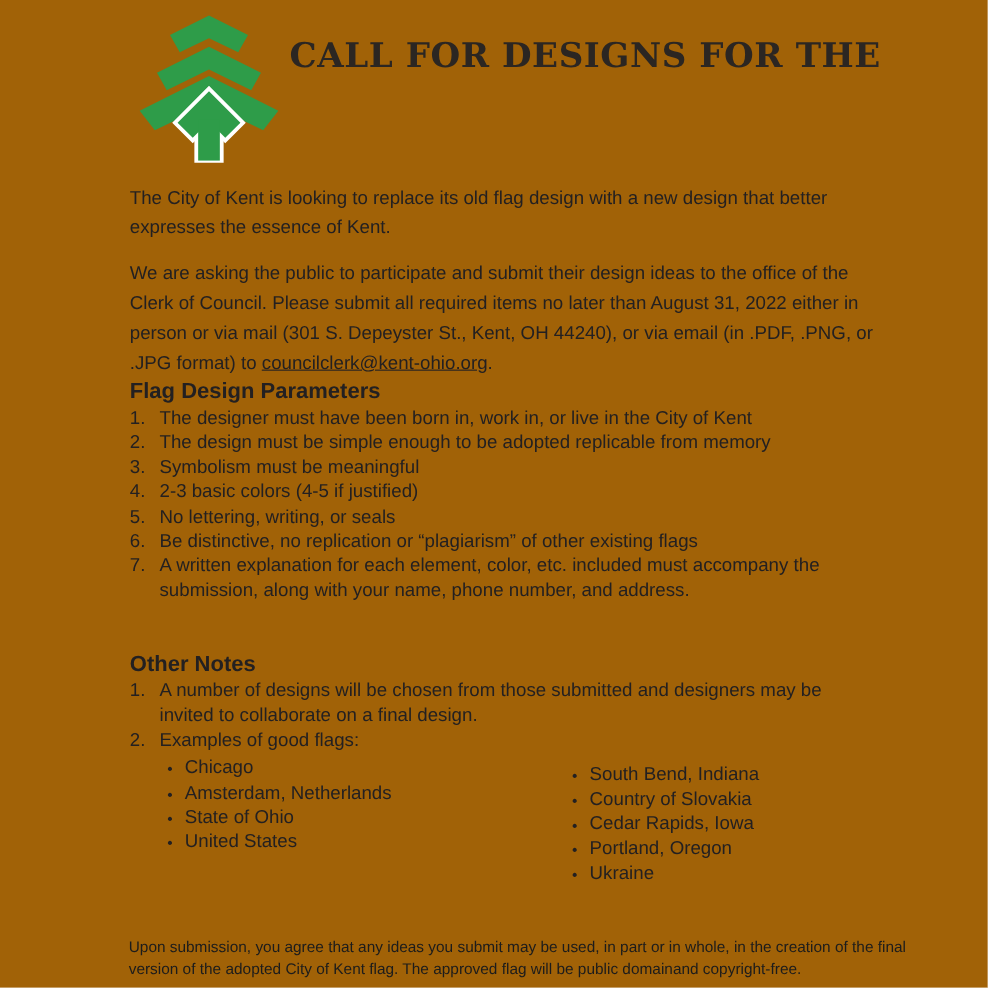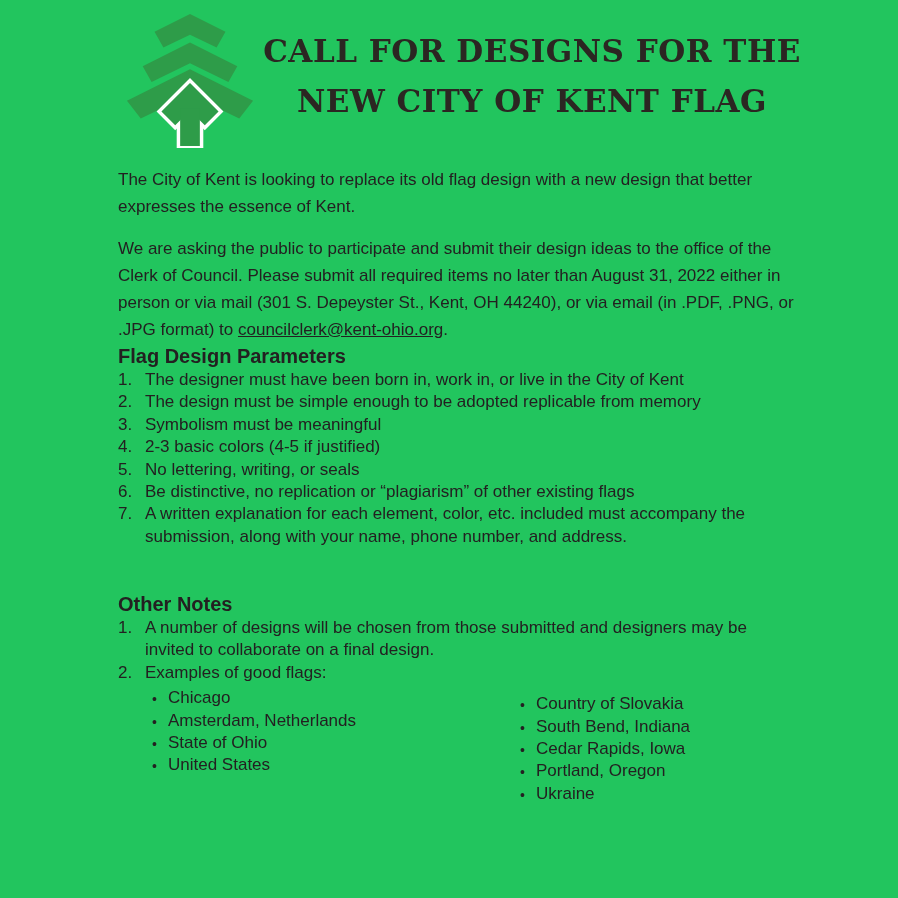--- a/index.html
+++ b/index.html
@@ -1,18 +1,18 @@
 <!DOCTYPE html>
 <html><head>
 <meta charset="utf-8">
 <style>
   * { margin:0; padding:0; box-sizing:border-box; }
   html,body { background:#ffffff; }
   .page {
-    position:relative; width:898px; height:898px; background:#22c55e;
+    position:relative; width:898px; height:898px; background:#a16207;
     font-family:"Liberation Sans", sans-serif; color:#232021; overflow:hidden;
   }
   
   .logo { position:absolute; left:124px; top:10px; width:132px; height:138px; }
   .title {
     position:absolute; left:248px; top:26px; width:568px;
     text-align:center; font-family:"DejaVu Serif", serif; font-weight:bold;
     font-size:31px; line-height:50px; color:#2b2622; letter-spacing:0.5px;
   }
   .title .ln { white-space:nowrap; }
@@ -59,21 +59,20 @@
         <path d="M67,74 L96,103 L82,117 L67,102 L52,117 L38,103 Z" fill="#ffffff" stroke="#ffffff" stroke-width="7"></path>
         <rect x="57" y="100" width="20" height="38" fill="#ffffff" stroke="#ffffff" stroke-width="7"></rect>
         <path d="M67,74 L96,103 L82,117 L67,102 L52,117 L38,103 Z" fill="#2E9C49"></path>
         <rect x="57" y="100" width="20" height="38" fill="#2E9C49"></rect>
       </g>
     </svg>
   </div>
 
   <div class="title">
     <div class="ln">CALL FOR DESIGNS FOR THE</div>
-    <div class="ln">NEW CITY OF KENT FLAG</div>
   </div>
 
   <div class="para p1">
     <div class="ln">The City of Kent is looking to replace its old flag design with a new design that better</div>
     <div class="ln">expresses the essence of Kent.</div>
   </div>
 
   <div class="para p2">
     <div class="ln">We are asking the public to participate and submit their design ideas to the office of the</div>
     <div class="ln">Clerk of Council. Please submit all required items no later than August 31, 2022 either in</div>
@@ -142,36 +141,40 @@
             <span>State of Ohio</span>
           </div>
         <div class="bli">
             <span class="b"></span>
             <span>United States</span>
           </div>
       </div>
       <div class="col right">
         <div class="bli">
             <span class="b"></span>
-            <span>Country of Slovakia</span>
+            <span>South Bend, Indiana</span>
           </div>
         <div class="bli">
             <span class="b"></span>
-            <span>South Bend, Indiana</span>
+            <span>Country of Slovakia</span>
           </div>
         <div class="bli">
             <span class="b"></span>
             <span>Cedar Rapids, Iowa</span>
           </div>
         <div class="bli">
             <span class="b"></span>
             <span>Portland, Oregon</span>
           </div>
         <div class="bli">
             <span class="b"></span>
             <span>Ukraine</span>
           </div>
       </div>
     </div>
   </div>
 
+  <div class="footer">
+    <div class="ln">Upon submission, you agree that any ideas you submit may be used, in part or in whole, in the creation of the final</div>
+    <div class="ln">version of the adopted City of Kent flag. The approved flag will be public domainand copyright-free.</div>
+  </div>
 
 </div>
 
 </body></html>

